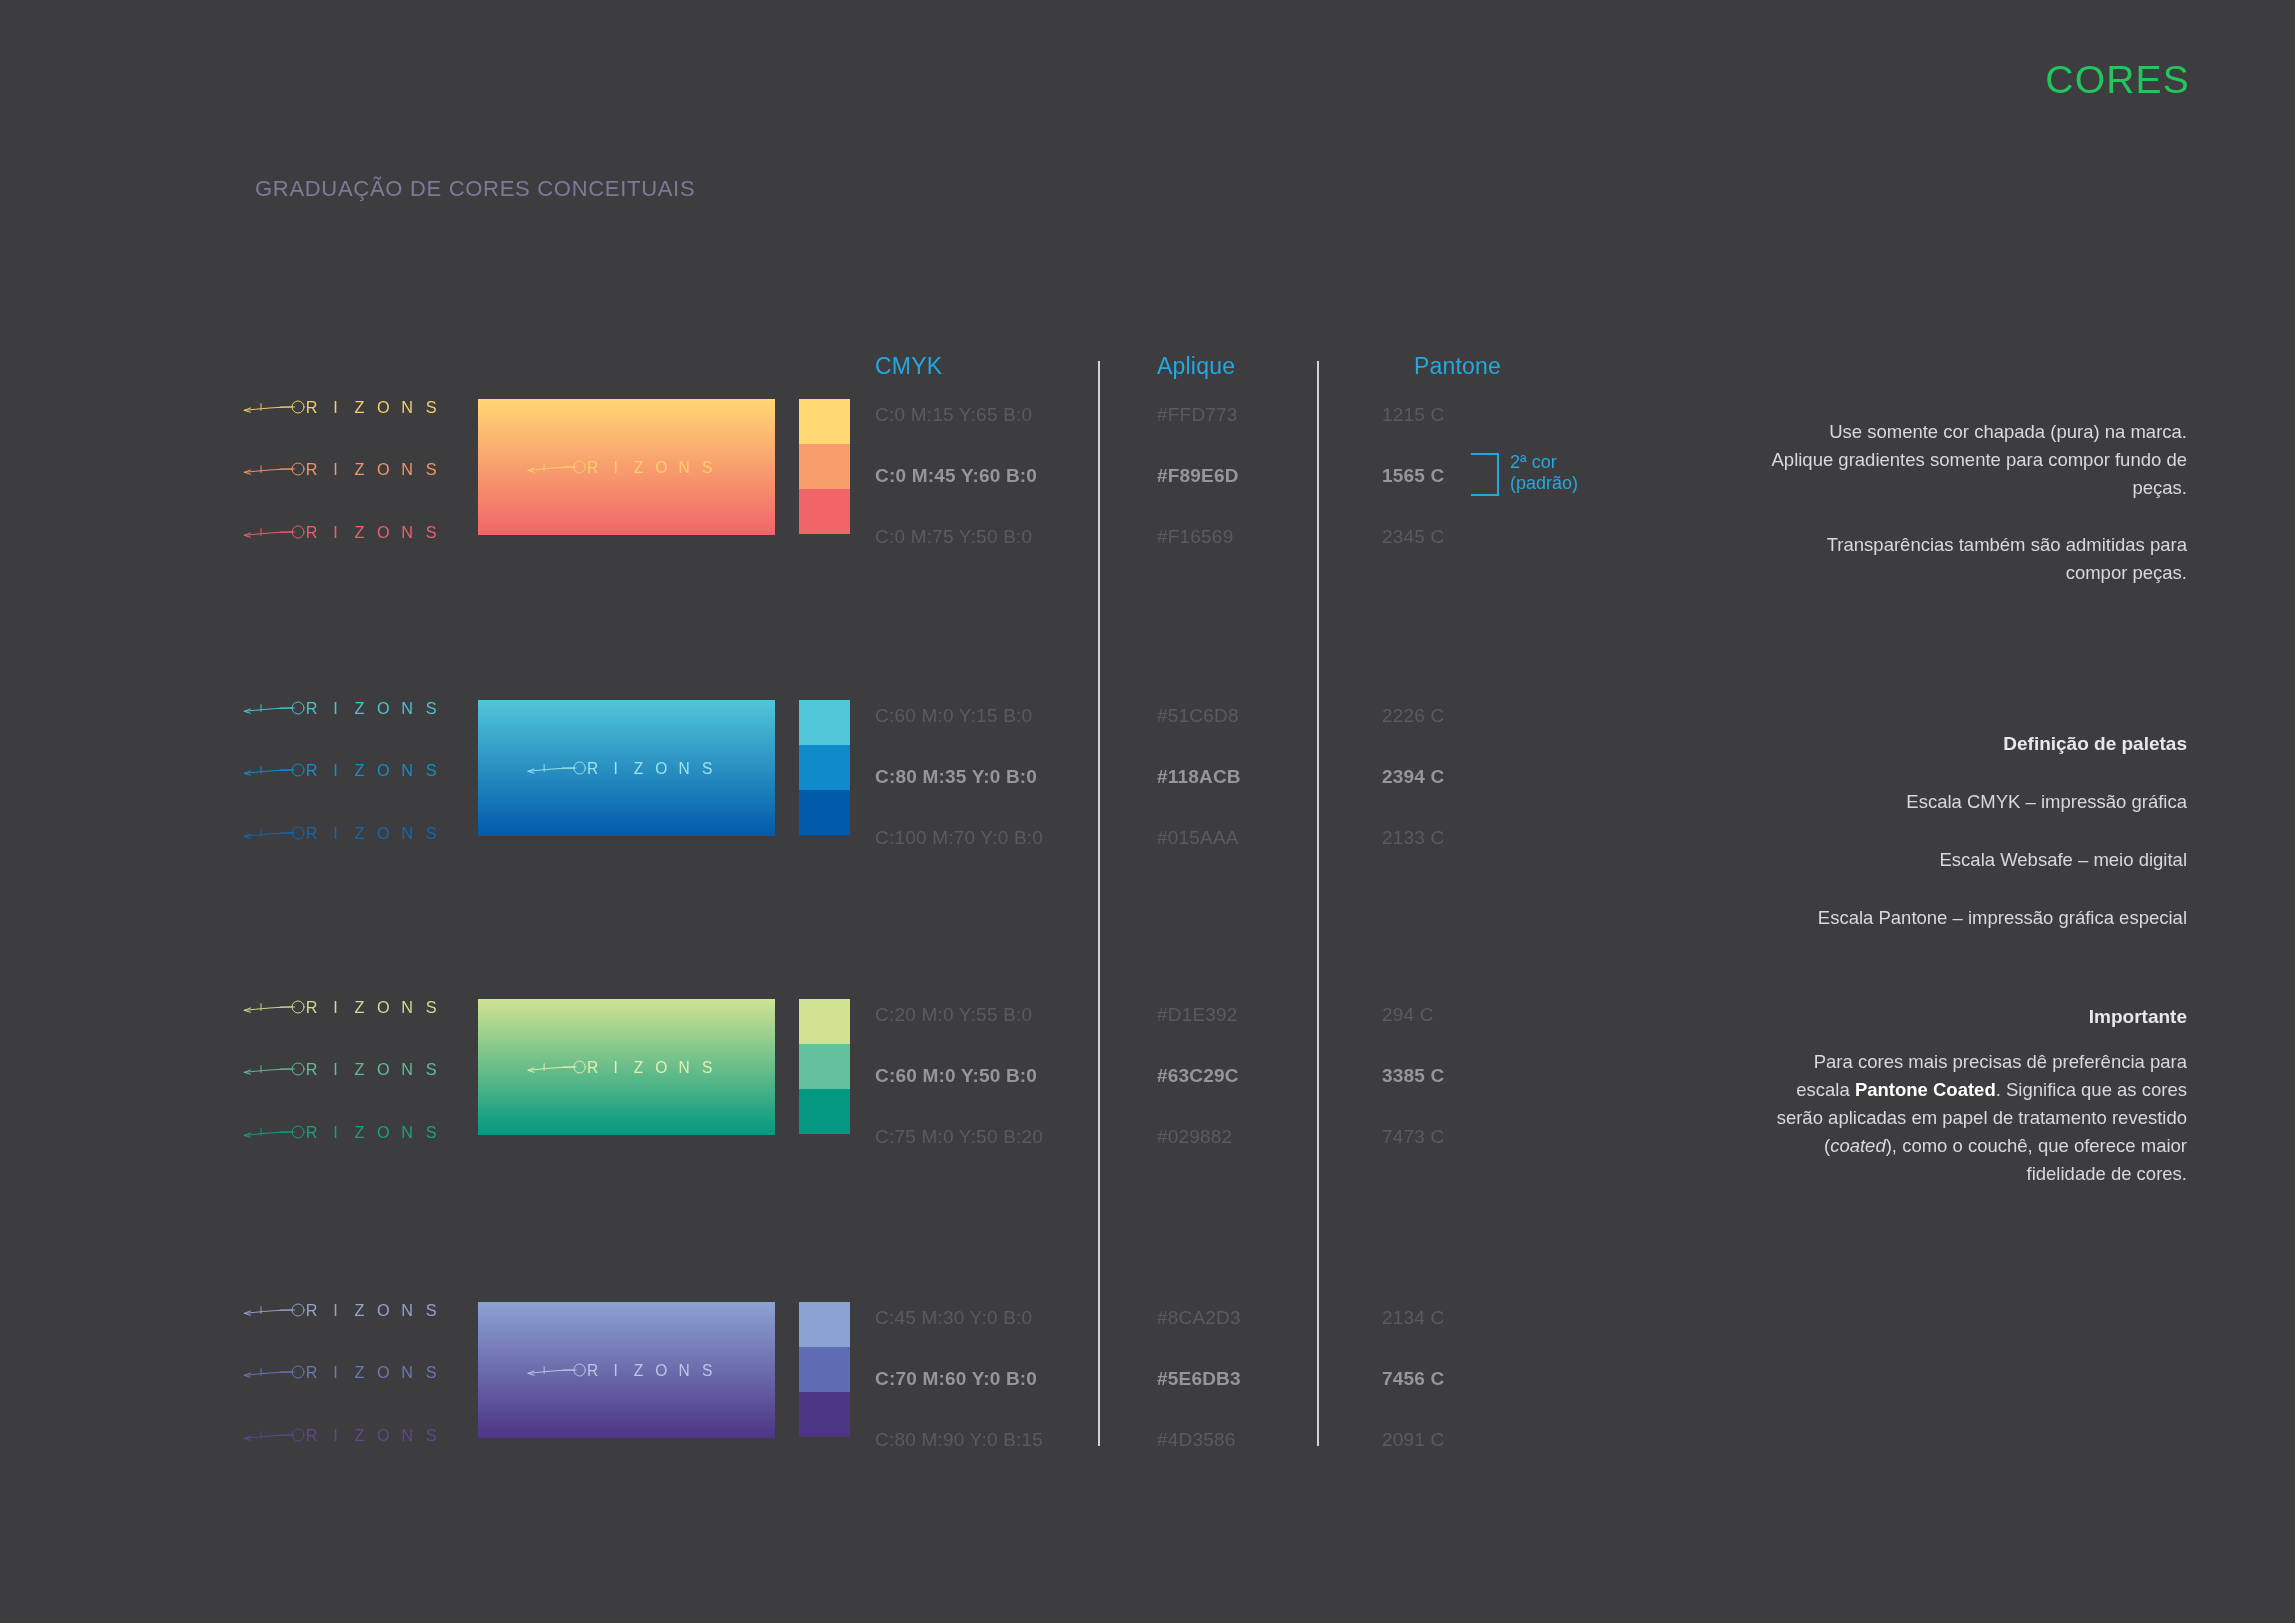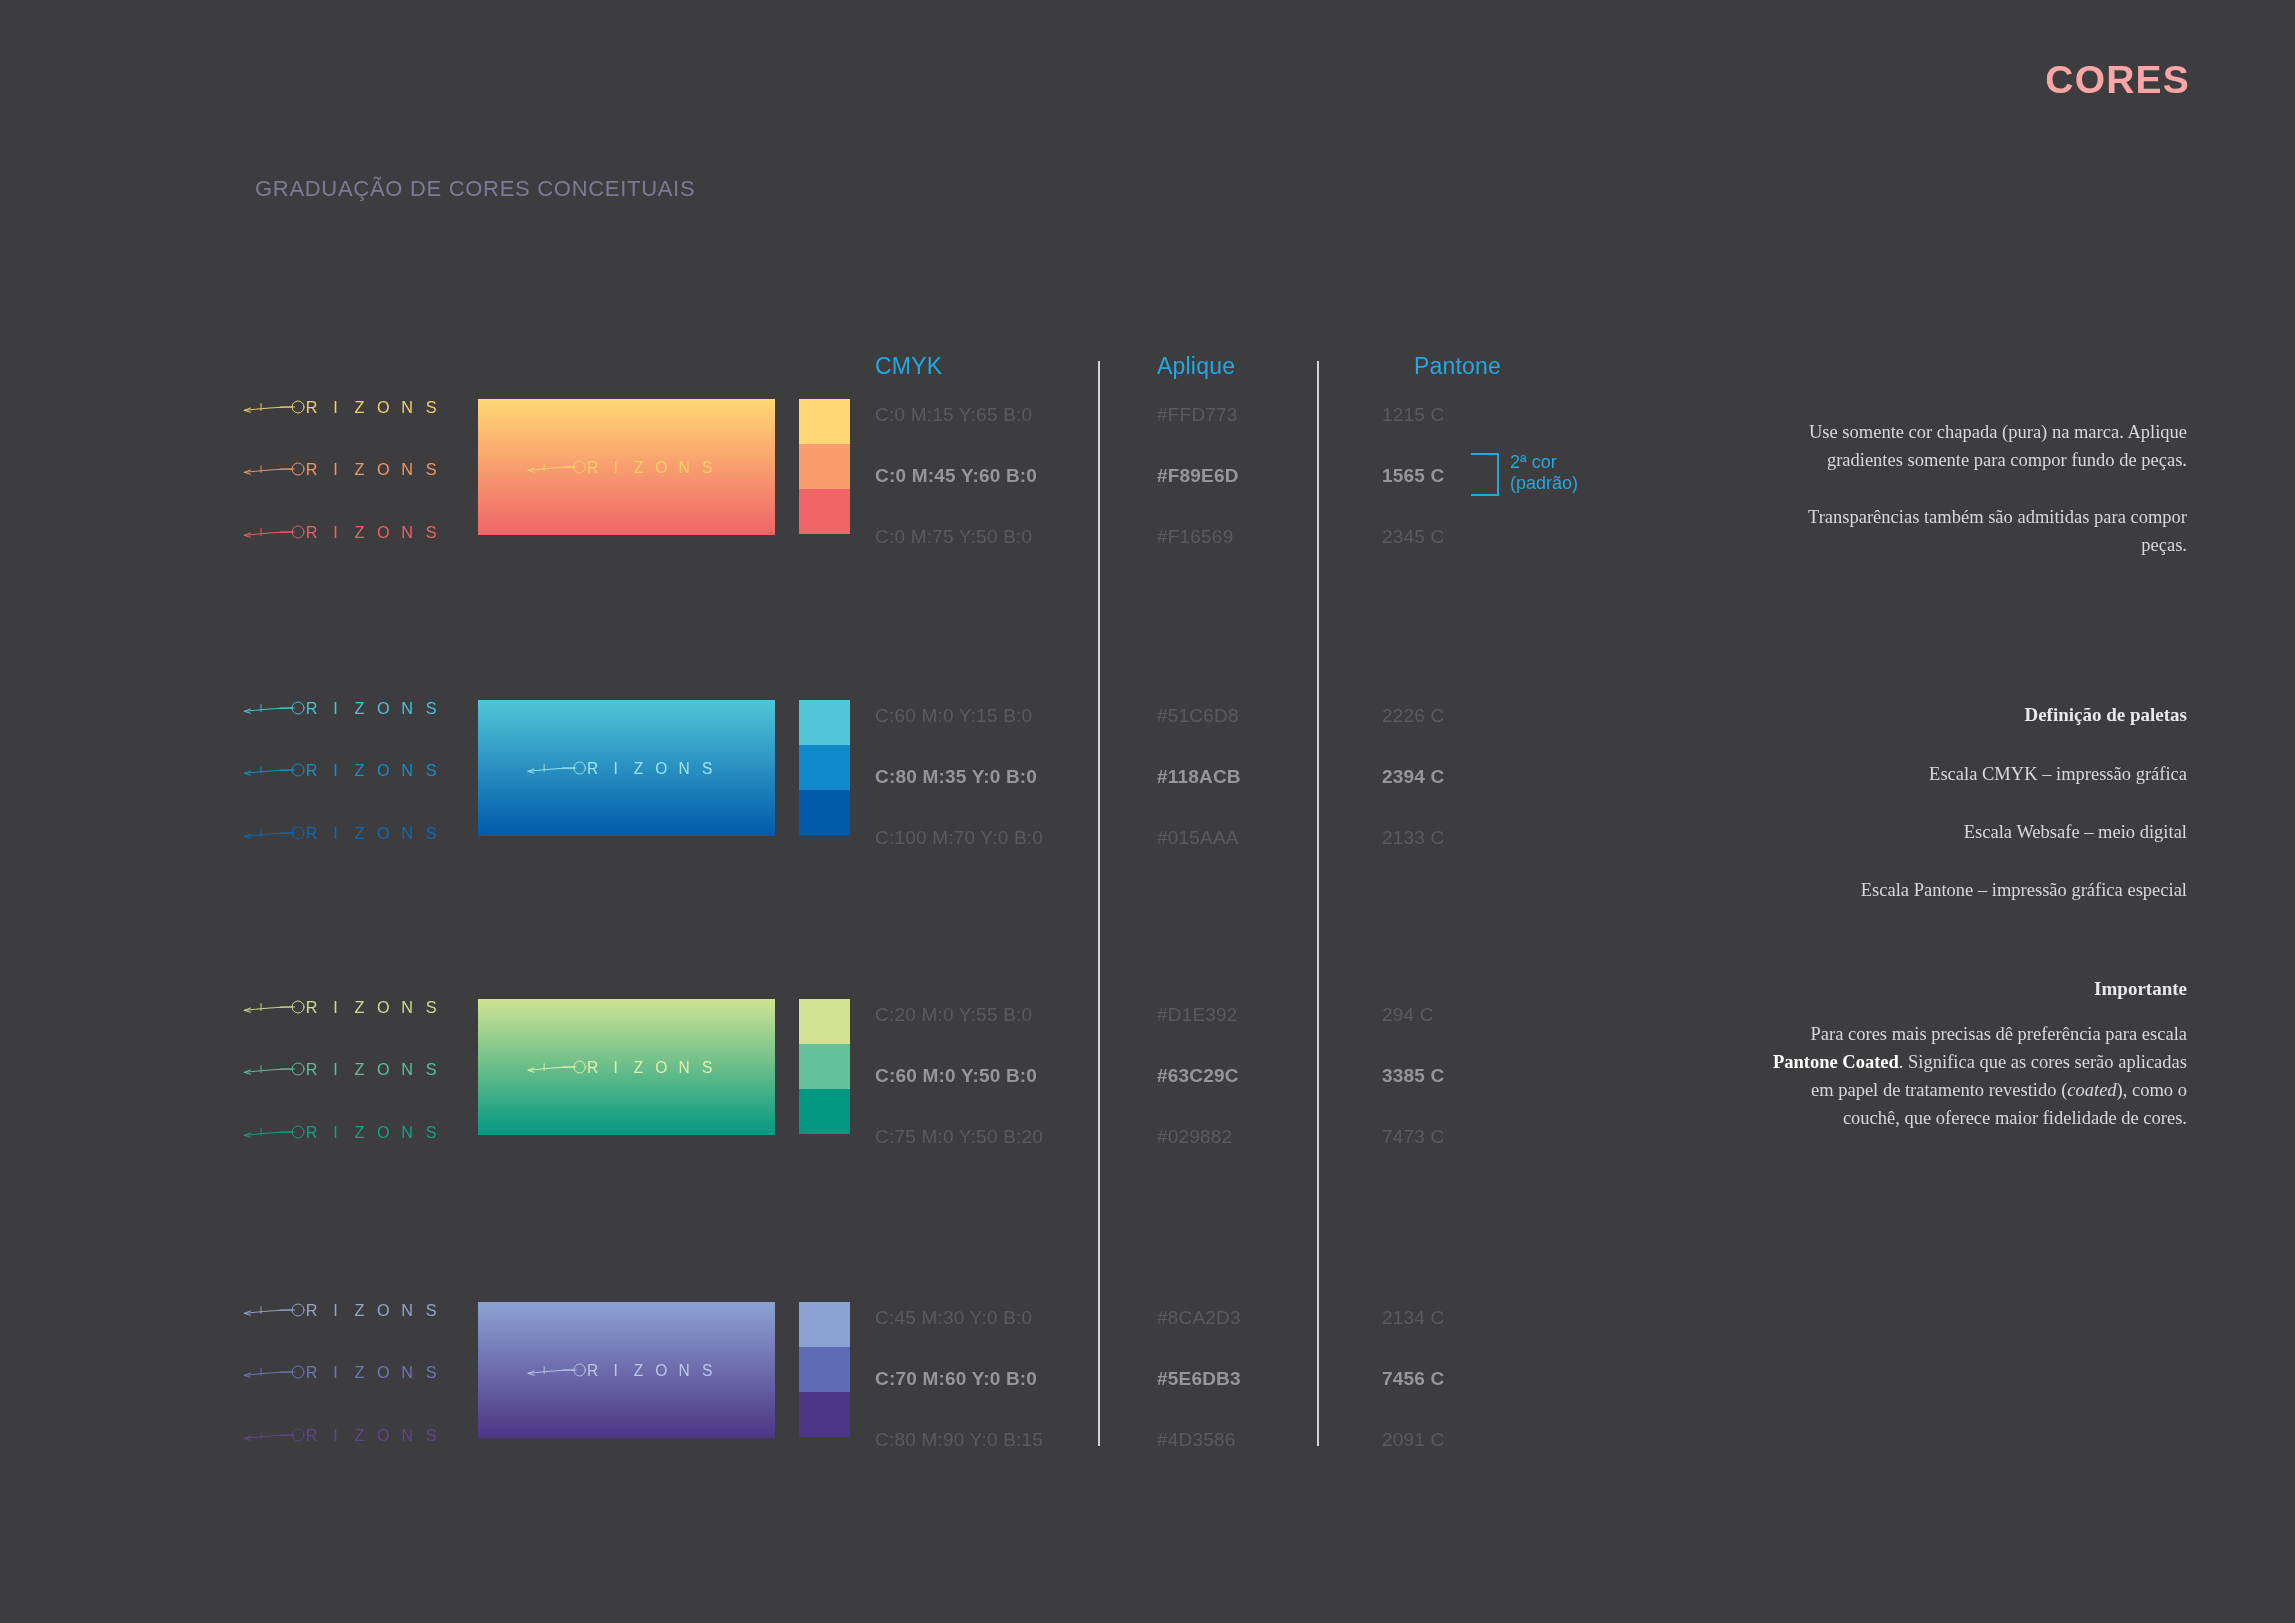--- a/index.html
+++ b/index.html
@@ -18,22 +18,22 @@
   
   .hdr {
     position: absolute;
     right: 105px;
     top: 60px;
     text-align: right;
   }
   .hdr-cores {
     font-size: 39px;
     letter-spacing: 1.2px;
-    font-weight: 700;
-    color: #fca5a5;
+    font-weight: 400;
+    color: #22c55e;
     line-height: 1.02;
   }
   .hdr-paletas {
     font-size: 39px;
     letter-spacing: 0.3px;
     font-weight: 700;
     color: #a7a7ab;
     line-height: 1.08;
   }
 
@@ -161,21 +161,20 @@
     white-space: nowrap;
   }
 
   
   .notes {
     position: absolute;
     right: 108px;
     top: 418px;
     width: 418px;
     text-align: right;
-    font-family: Liberation Serif, serif;
   }
   .note-p {
     font-size: 18.5px;
     font-weight: 300;
     line-height: 1.52;
     color: #d9d9dc;
   }
   .note-gap { height: 29px; }
   .note-h {
     font-size: 19px;

